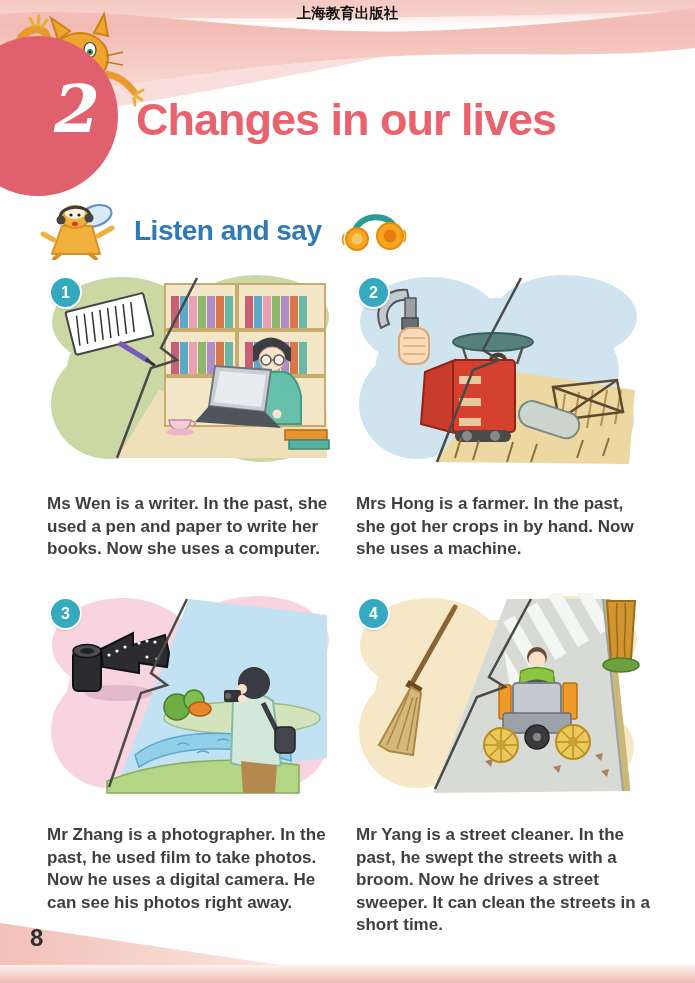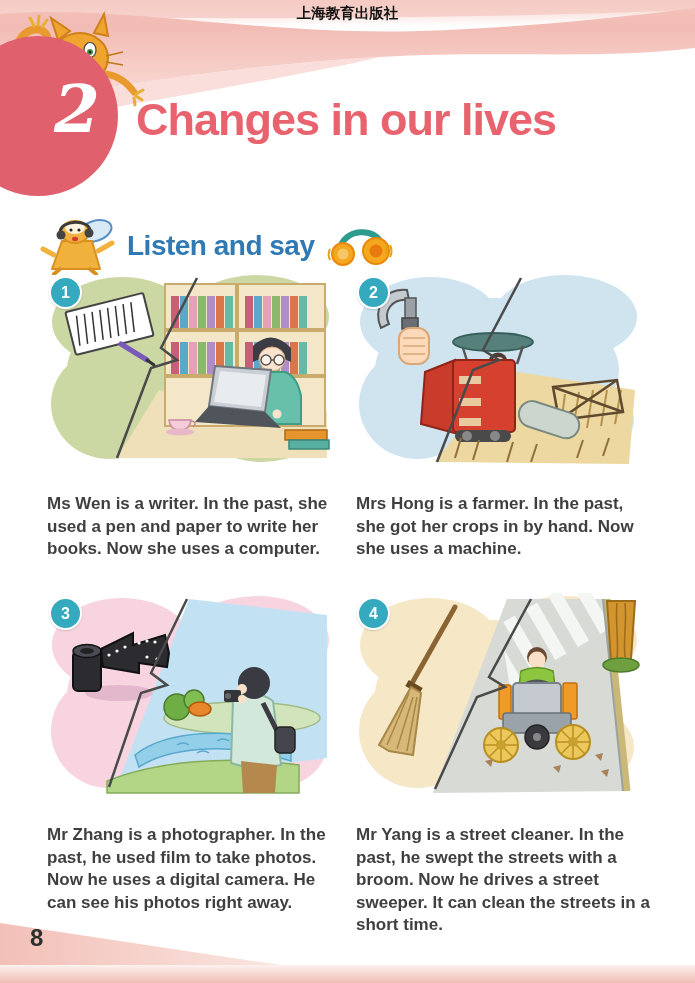--- a/index.html
+++ b/index.html
@@ -13,21 +13,21 @@
   .ribbon-top{position:absolute;top:0;left:0;z-index:0;}
   
   .cat{position:absolute;left:6px;top:10px;z-index:1;}
   .unit-circle{position:absolute;left:-42px;top:36px;width:160px;height:160px;border-radius:50%;
                background:#e0616d;z-index:2;}
   .unit-number{position:absolute;left:96px;top:40px;color:#fff;font-family:"DejaVu Serif",serif;
                font-size:66px;font-weight:bold;font-style:italic;line-height:1;}
   .unit-title{position:absolute;left:136px;top:94px;z-index:2;color:#e8636e;
               font-size:45px;font-weight:bold;letter-spacing:-1px;}
   
-  .listen-row{position:absolute;left:40px;top:217px;display:flex;align-items:center;gap:9px;z-index:2;}
+  .listen-row{position:absolute;left:40px;top:202px;display:flex;align-items:center;gap:16px;z-index:2;}
   .listen-label{color:#2f79b5;font-size:28px;font-weight:bold;letter-spacing:-0.5px;}
   
   .panel{position:absolute;}
   .panel svg{display:block;}
   .badge{position:absolute;left:2px;top:4px;width:29px;height:29px;border-radius:50%;
          background:#35a9bd;border:2.5px solid #fff;box-shadow:0 1px 2px rgba(0,0,0,.15);
          color:#fff;font-size:16px;font-weight:bold;display:flex;align-items:center;justify-content:center;}
   .caption{position:absolute;font-size:17px;line-height:1.33;font-weight:bold;color:#3f3f3f;z-index:2;}
   #cap1{left:47px;top:476px;width:284px;}
   #cap2{left:356px;top:476px;width:300px;}

